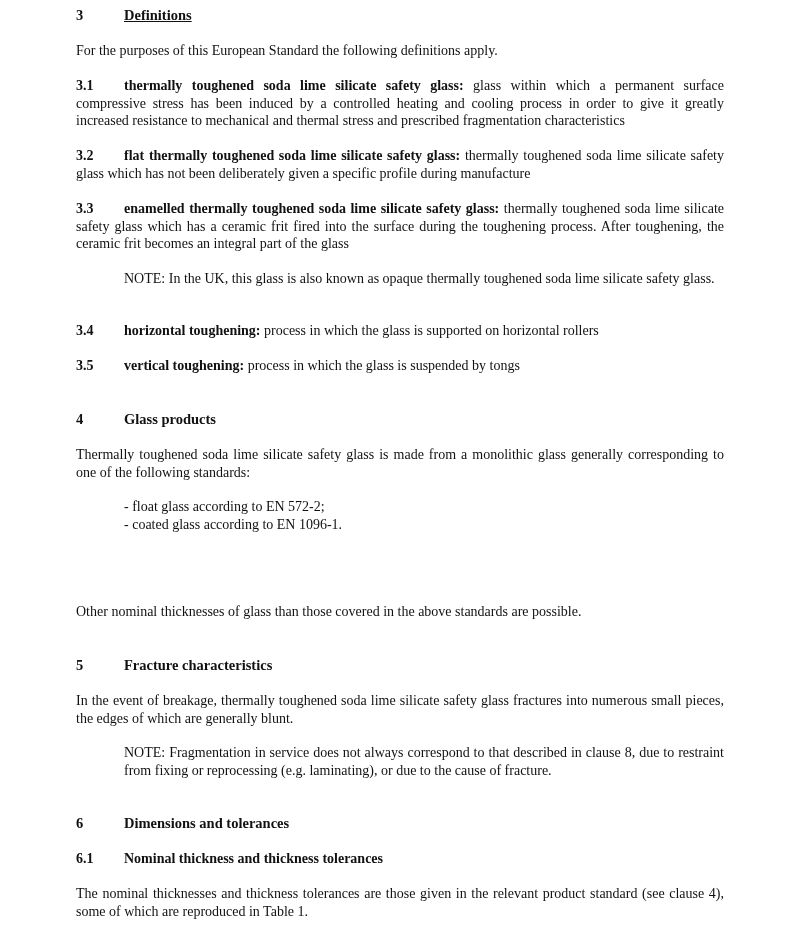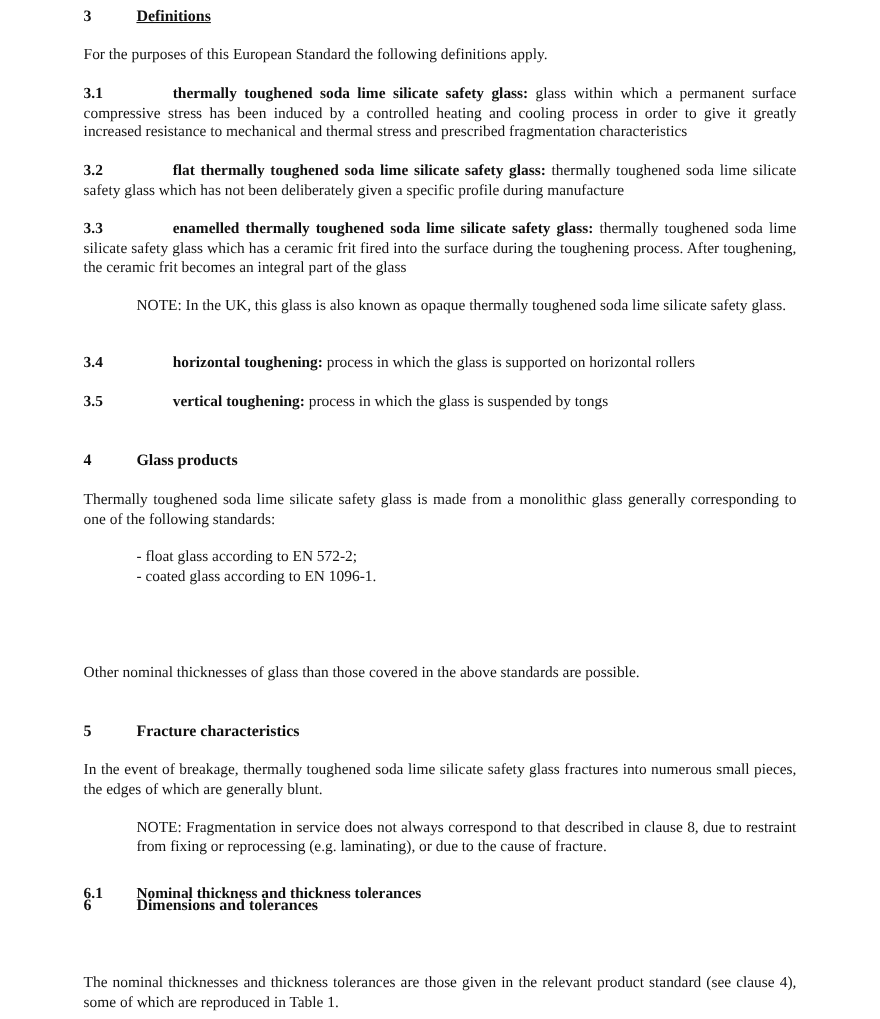--- a/index.html
+++ b/index.html
@@ -33,21 +33,20 @@
     .num {
       display: inline-block;
       width: 48px;
       font-weight: bold;
     }
     .justify {
       text-align: justify;
     }
     .term {
       font-weight: bold;
-      margin-left: 33px;
     }
     .list {
       list-style: none;
       margin: 0;
       padding: 0;
     }
     .list li {
       margin: 0;
       padding: 0;
     }
@@ -101,17 +100,17 @@
 </div>
 
 <div class="blk justify" style="top:692px;">In the event of breakage, thermally toughened soda lime silicate safety glass fractures into numerous small pieces, the edges of which are generally blunt.</div>
 
 <div class="blk indent justify" style="top:744px;">NOTE: Fragmentation in service does not always correspond to that described in clause 8, due to restraint from fixing or reprocessing (e.g. laminating), or due to the cause of fracture.</div>
 
 <div class="blk heading" style="top:815px;">
   <span class="num">6</span><span>Dimensions and tolerances</span>
 </div>
 
-<div class="blk" style="top:804px; font-weight:bold;">
+<div class="blk" style="top:850px; font-weight:bold;">
   <span class="num">6.1</span><span>Nominal thickness and thickness tolerances</span>
 </div>
 
 <div class="blk justify" style="top:885px;">The nominal thicknesses and thickness tolerances are those given in the relevant product standard (see clause 4), some of which are reproduced in Table 1.</div>
 
 </body></html>

